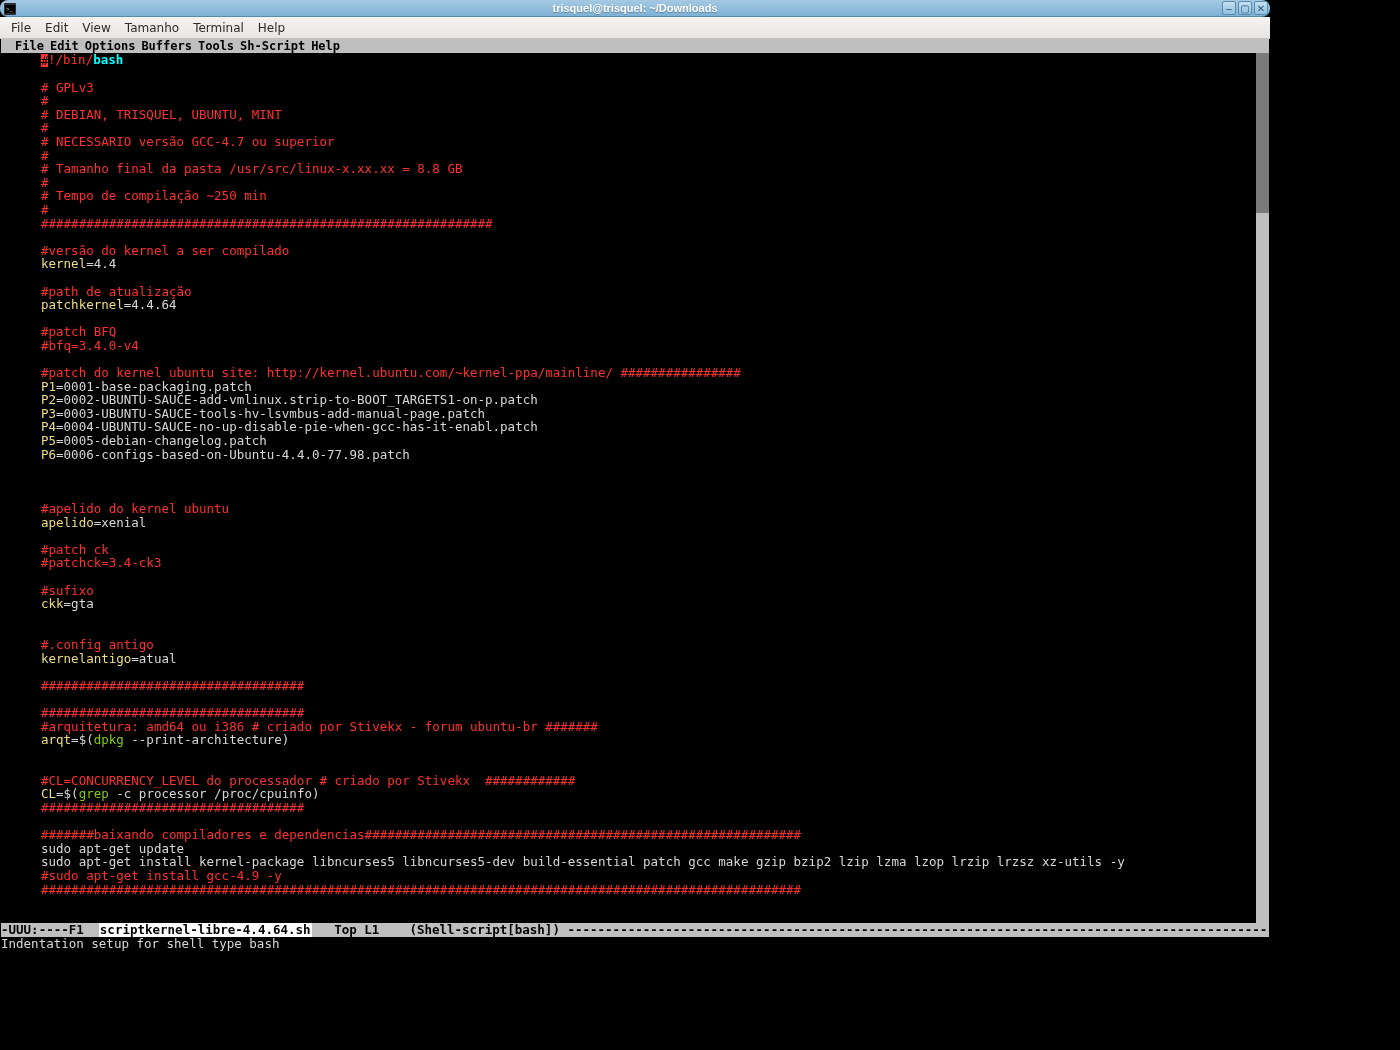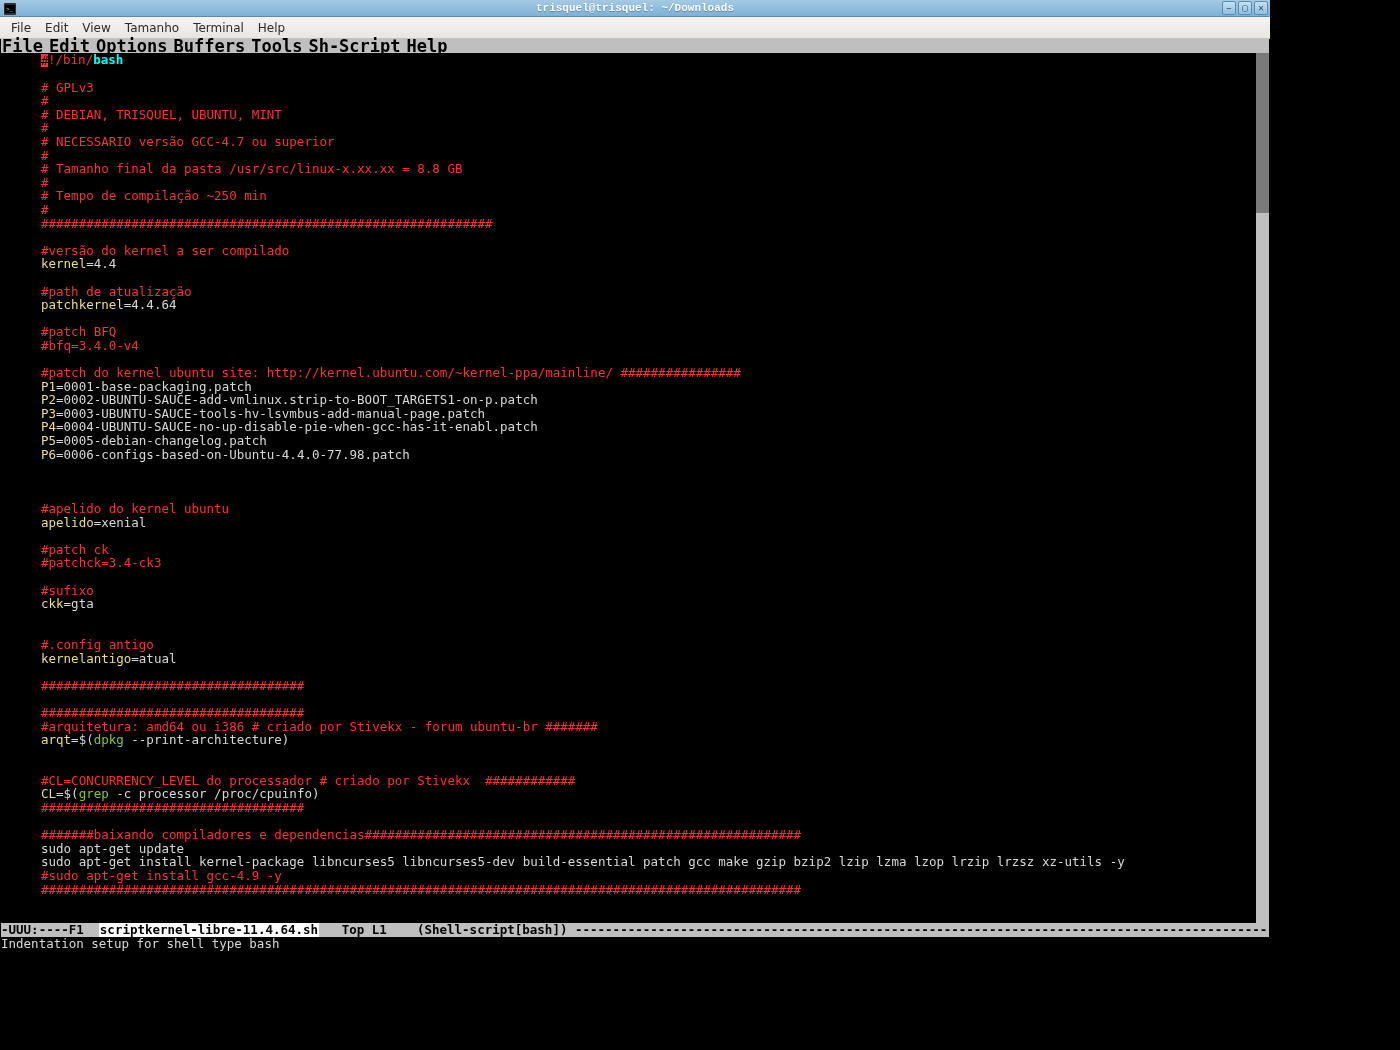--- a/index.html
+++ b/index.html
@@ -13,21 +13,22 @@
     position: relative;
   }
   .window-titlebar {
     height: 17px;
     background: linear-gradient(to bottom, #a5c9e3 0%, #7eb1d6 100%);
     display: flex;
     align-items: center;
     justify-content: center;
     position: relative;
     border-bottom: 1px solid #5a8cad;
-    font-family: Liberation Mono, monospace;
+    font-family: Liberation Sans, sans-serif;
+    border-radius: 8px;
   }
   .titlebar-icon {
     position: absolute;
     left: 3px;
     top: 2px;
     width: 13px;
     height: 13px;
     display:flex; align-items:center; justify-content:center;
   }
   .titlebar-title {
@@ -75,22 +76,22 @@
     right: 1px;
     bottom: 1px;
     background: #000;
   }
   .emacs-menubar {
     background: #bfbfbf;
     color: #000;
     height: 14px;
     line-height: 14px;
     font-weight: bold;
-    font-size: 17px;
-    padding-left: 1px;
+    font-size: 12px;
+    padding-left: 14px;
   }
   .emacs-menubar span { margin-right: 6px; cursor: pointer; }
   .editor {
     position: absolute;
     top: 14px;
     left: 0;
     right: 13px;
     bottom: 28px;
     background: #000;
     color: #d7d7d7;
@@ -186,16 +187,16 @@
   <div class="emacs-menubar">
     <span>File</span><span>Edit</span><span>Options</span><span>Buffers</span><span>Tools</span><span>Sh-Script</span><span>Help</span>
   </div>
 
   <div class="editor" id="editor"><div><span class="cursor-block">#</span><span class="c-red">!/bin/</span><span class="c-cyan">bash</span></div><div>&nbsp;</div><div><span class="c-red"># GPLv3</span></div><div><span class="c-red">#</span></div><div><span class="c-red"># DEBIAN, TRISQUEL, UBUNTU, MINT</span></div><div><span class="c-red">#</span></div><div><span class="c-red"># NECESSARIO versão GCC-4.7 ou superior</span></div><div><span class="c-red">#</span></div><div><span class="c-red"># Tamanho final da pasta /usr/src/linux-x.xx.xx = 8.8 GB</span></div><div><span class="c-red">#</span></div><div><span class="c-red"># Tempo de compilação ~250 min</span></div><div><span class="c-red">#</span></div><div><span class="c-red">############################################################</span></div><div>&nbsp;</div><div><span class="c-red">#versão do kernel a ser compilado</span></div><div><span class="c-yellow">kernel</span><span class="c-white">=4.4</span></div><div>&nbsp;</div><div><span class="c-red">#path de atualização</span></div><div><span class="c-yellow">patchkernel</span><span class="c-white">=4.4.64</span></div><div>&nbsp;</div><div><span class="c-red">#patch BFQ</span></div><div><span class="c-red">#bfq=3.4.0-v4</span></div><div>&nbsp;</div><div><span class="c-red">#patch do kernel ubuntu site: http://kernel.ubuntu.com/~kernel-ppa/mainline/ ################</span></div><div><span class="c-yellow">P1</span><span class="c-white">=0001-base-packaging.patch</span></div><div><span class="c-yellow">P2</span><span class="c-white">=0002-UBUNTU-SAUCE-add-vmlinux.strip-to-BOOT_TARGETS1-on-p.patch</span></div><div><span class="c-yellow">P3</span><span class="c-white">=0003-UBUNTU-SAUCE-tools-hv-lsvmbus-add-manual-page.patch</span></div><div><span class="c-yellow">P4</span><span class="c-white">=0004-UBUNTU-SAUCE-no-up-disable-pie-when-gcc-has-it-enabl.patch</span></div><div><span class="c-yellow">P5</span><span class="c-white">=0005-debian-changelog.patch</span></div><div><span class="c-yellow">P6</span><span class="c-white">=0006-configs-based-on-Ubuntu-4.4.0-77.98.patch</span></div><div>&nbsp;</div><div>&nbsp;</div><div>&nbsp;</div><div><span class="c-red">#apelido do kernel ubuntu</span></div><div><span class="c-yellow">apelido</span><span class="c-white">=xenial</span></div><div>&nbsp;</div><div><span class="c-red">#patch ck</span></div><div><span class="c-red">#patchck=3.4-ck3</span></div><div>&nbsp;</div><div><span class="c-red">#sufixo</span></div><div><span class="c-yellow">ckk</span><span class="c-white">=gta</span></div><div>&nbsp;</div><div>&nbsp;</div><div><span class="c-red">#.config antigo</span></div><div><span class="c-yellow">kernelantigo</span><span class="c-white">=atual</span></div><div>&nbsp;</div><div><span class="c-red">###################################</span></div><div>&nbsp;</div><div><span class="c-red">###################################</span></div><div><span class="c-red">#arquitetura: amd64 ou i386 # criado por Stivekx - forum ubuntu-br #######</span></div><div><span class="c-yellow">arqt</span><span class="c-white">=$(</span><span class="c-magenta">dpkg</span><span class="c-white"> --print-architecture)</span></div><div>&nbsp;</div><div>&nbsp;</div><div><span class="c-red">#CL=CONCURRENCY_LEVEL do processador # criado por Stivekx  ############</span></div><div><span class="c-yellow">CL</span><span class="c-white">=$(</span><span class="c-magenta">grep</span><span class="c-white"> -c processor /proc/cpuinfo)</span></div><div><span class="c-red">###################################</span></div><div>&nbsp;</div><div><span class="c-red">#######baixando compiladores e dependencias##########################################################</span></div><div><span class="c-white">sudo apt-get update</span></div><div><span class="c-white">sudo apt-get install kernel-package libncurses5 libncurses5-dev build-essential patch gcc make gzip bzip2 lzip lzma lzop lrzip lrzsz xz-utils -y</span></div><div><span class="c-red">#sudo apt-get install gcc-4.9 -y</span></div><div><span class="c-red">#####################################################################################################</span></div></div>
 
   <div class="scrollbar-track">
     <div class="scrollbar-thumb"></div>
   </div>
 
-  <div class="modeline"><span>-UUU:----F1  </span><span style="background:#fff;color:#000;padding:0 1px">scriptkernel-libre-11.4.64.sh</span><span>   Top L1    </span><span>(Shell-script[bash]) </span><span>-----------------------------------------------------------------------------------------------------------------------------</span></div>
+  <div class="modeline"><span>-UUU:----F1  </span><span style="background:#fff;color:#000;padding:0 1px">scriptkernel-libre-4.4.64.sh</span><span>   Top L1    </span><span>(Shell-script[bash]) </span><span>-----------------------------------------------------------------------------------------------------------------------------</span></div>
 
   <div class="minibuffer">Indentation setup for shell type bash</div>
 </div>
 
 </body></html>

